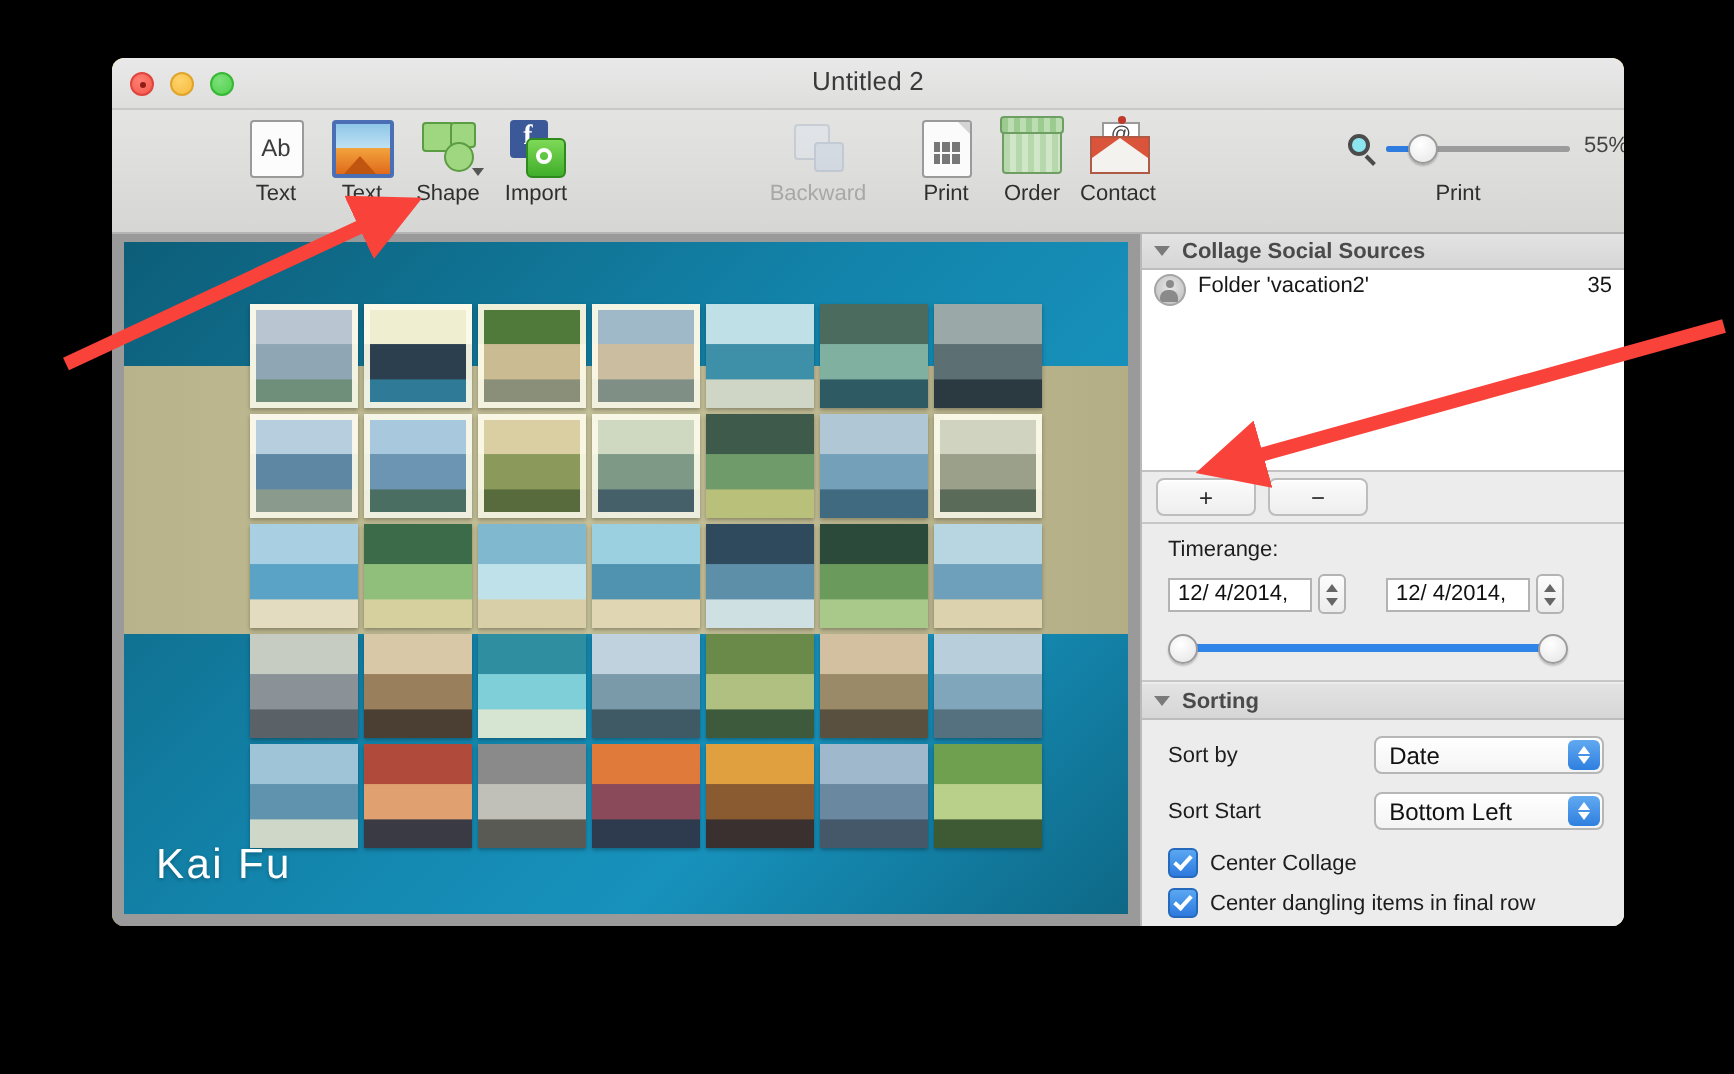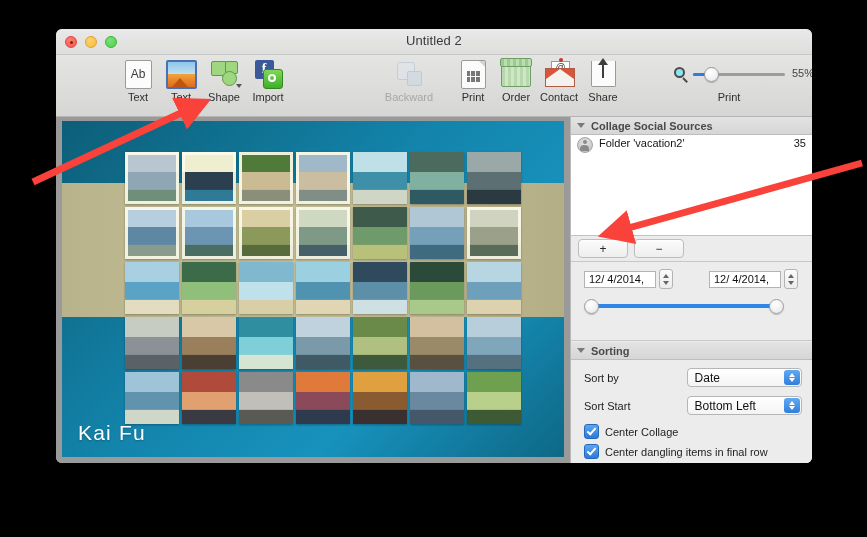--- a/index.html
+++ b/index.html
@@ -431,21 +431,21 @@
   #timerange-block {
     position: absolute;
     left: 0; right: 0; top: 145px;
     height: 79px;
     padding: 7px 10px 0 13px;
     box-sizing: border-box;
     background: #ececec;
     border-bottom: 1px solid #c7c7c7;
   }
   #timerange-label { font-size: 11px; color: #1d1d1d; margin-bottom: 6px; }
-  #timerange-fields { display: flex; align-items: flex-end; gap: 36px; }
+  #timerange-fields { display: flex; align-items: flex-end; gap: 20px; }
   .date-field-wrap { display: flex; align-items: center; }
   .date-field {
     width: 72px; height: 17px;
     background: #ffffff;
     border: 1px solid #b3b3b3;
     font-size: 11px; color: #111;
     display: flex; align-items: center;
     padding-left: 4px;
     box-sizing: border-box;
   }
@@ -644,29 +644,20 @@
       <div class="tb-item" id="tb-contact">
         <div class="tb-glyph">
           <div class="ic-contact">
             <span class="card">@</span>
               <span class="env"></span>
           </div>
         </div>
         <div class="tb-label">Contact</div>
       </div>
 
-      <div class="tb-item" id="tb-share">
-        <div class="tb-glyph">
-          <div class="ic-share">
-              <span class="stem"></span>
-              <span class="head"></span>
-            </div>
-        </div>
-        <div class="tb-label">Share</div>
-      </div>
 
       <div id="zoom-group">
         <div id="zoom-row">
           <div id="zoom-magnifier">
             <span class="lens"></span>
               <span class="handle"></span>
           </div>
           <div id="zoom-slider">
             <div id="zoom-track"></div>
             <div id="zoom-fill"></div>
@@ -757,20 +748,21 @@
             <span id="source-count">35</span>
           </div>
         </div>
 
         <div id="sources-buttons">
           <div class="sq-button">+</div>
           <div class="sq-button">−</div>
         </div>
 
         <div id="timerange-block">
+          <div id="timerange-label">Timerange:</div>
           <div id="timerange-fields">
             <div class="date-field-wrap">
               <div class="date-field">12/  4/2014,</div>
               <div class="stepper"></div>
             </div>
             <div class="date-field-wrap">
               <div class="date-field">12/  4/2014,</div>
               <div class="stepper"></div>
             </div>
           </div>

